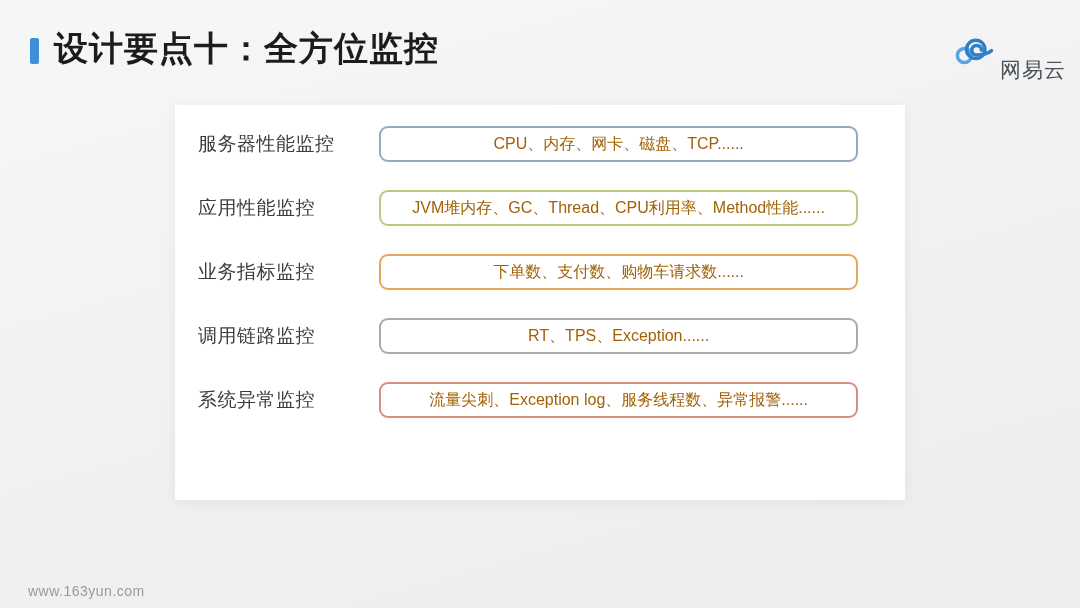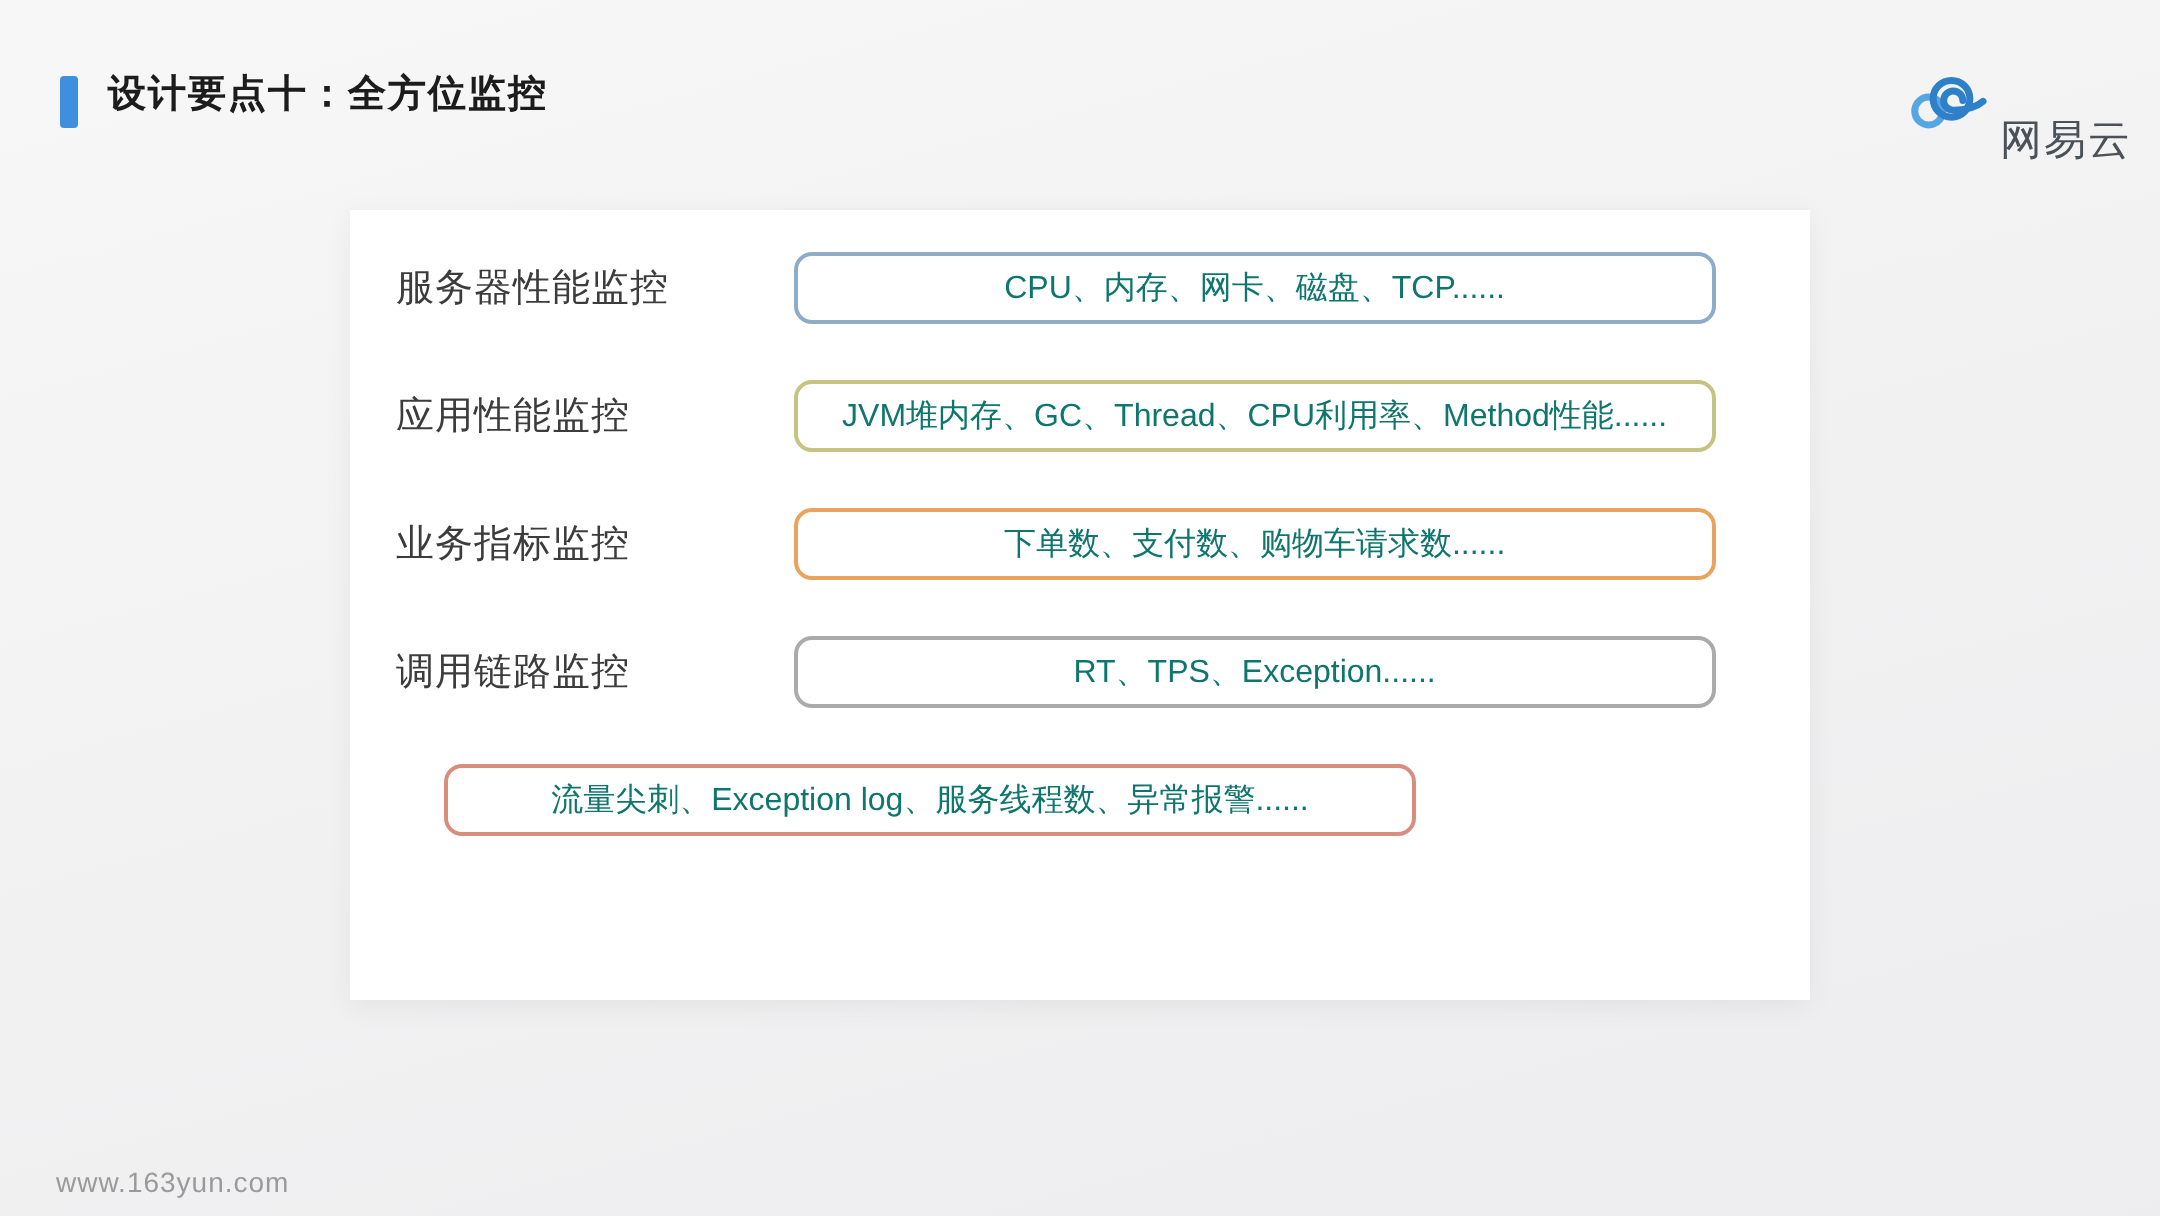--- a/index.html
+++ b/index.html
@@ -14,22 +14,22 @@
   }
 
   
   .header { position: absolute; left: 30px; top: 30px; display: flex; align-items: center; }
   .accent-bar {
     width: 9px; height: 26px; border-radius: 2px;
     margin-right: 15px; margin-top: 5px;
     background: #3E8FDC;
   }
   .page-title {
-    font-size: 19px; font-weight: bold; color: #1c1c1c;
-    letter-spacing: 1px; line-height: 36px; font-family: Liberation Serif, serif;
+    font-size: 34px; font-weight: bold; color: #1c1c1c;
+    letter-spacing: 1px; line-height: 36px;
   }
 
   
   .brand { position: absolute; right: 14px; top: 20px; display: flex; align-items: center; }
   .brand svg { display: block; margin-right: 5px; }
   .brand-name { font-size: 21px; color: #4A5158; letter-spacing: 1px; }
 
   
   .panel {
     position: absolute; left: 175px; top: 105px;
@@ -41,22 +41,22 @@
   }
   .monitor-row { display: flex; align-items: center; height: 36px; }
   .monitor-label {
     width: 184px; font-size: 19px; color: #3c3c3c; letter-spacing: 0.5px;
     white-space: nowrap;
   }
   .monitor-box {
     width: 486px; height: 36px;
     border: 2px solid #cccccc; border-radius: 9px;
     display: flex; align-items: center; justify-content: center;
-    font-size: 16px; color: #0f766e;
-    background: #ffffff; white-space: nowrap; margin-left: 24px;
+    font-size: 16px; color: #a16207;
+    background: #ffffff; white-space: nowrap;
   }
 
   
   .footer {
     position: absolute; left: 0; bottom: 9px; width: 100%;
     font-size: 14px; color: #9a9a9a; letter-spacing: 0.5px; margin-left: 28px;
   }
 </style>
 </head>
 <body>
@@ -94,18 +94,19 @@
     <div class="monitor-box" style="border-color: rgb(232, 163, 95); text-align: right;">下单数、支付数、购物车请求数......</div>
   </div>
 
   <div class="monitor-row">
     <div class="monitor-label">调用链路监控</div>
     <div class="monitor-box" style="border-color: rgb(171, 171, 171);">RT、TPS、Exception......</div>
   </div>
 
 
   <div class="monitor-row">
+    <div class="monitor-label">系统异常监控</div>
     <div class="monitor-box" style="border-color: rgb(217, 142, 125);">流量尖刺、Exception log、服务线程数、异常报警......</div>
   </div>
 
 </div>
 
 <div class="footer">www.163yun.com</div>
 
 </body></html>

